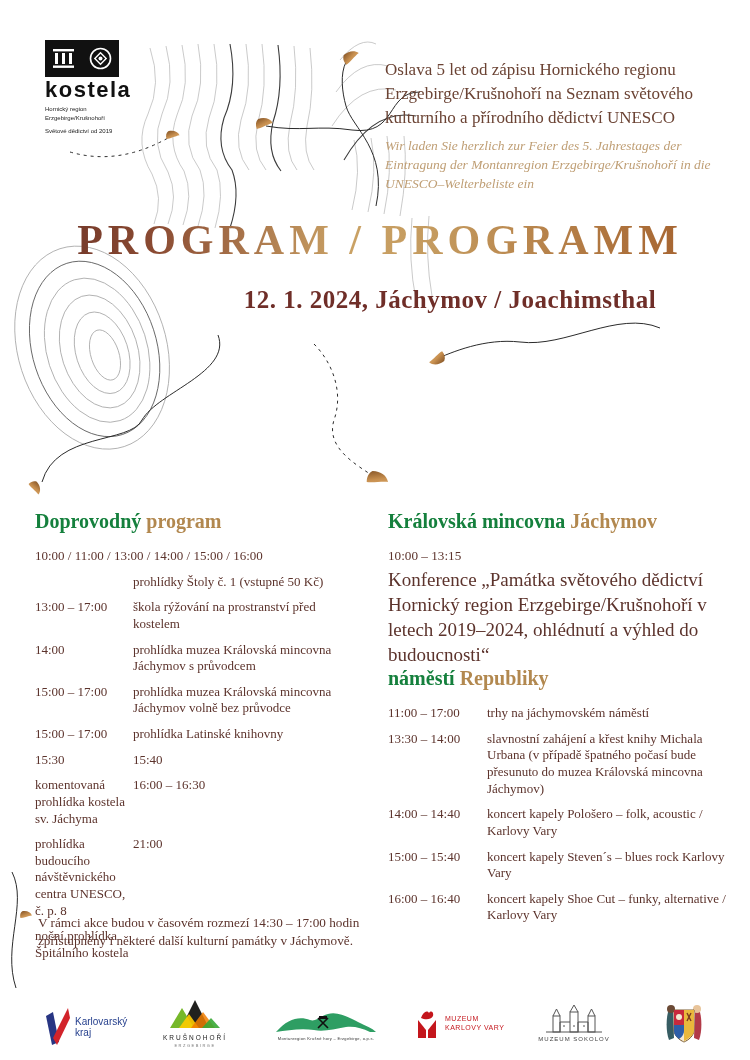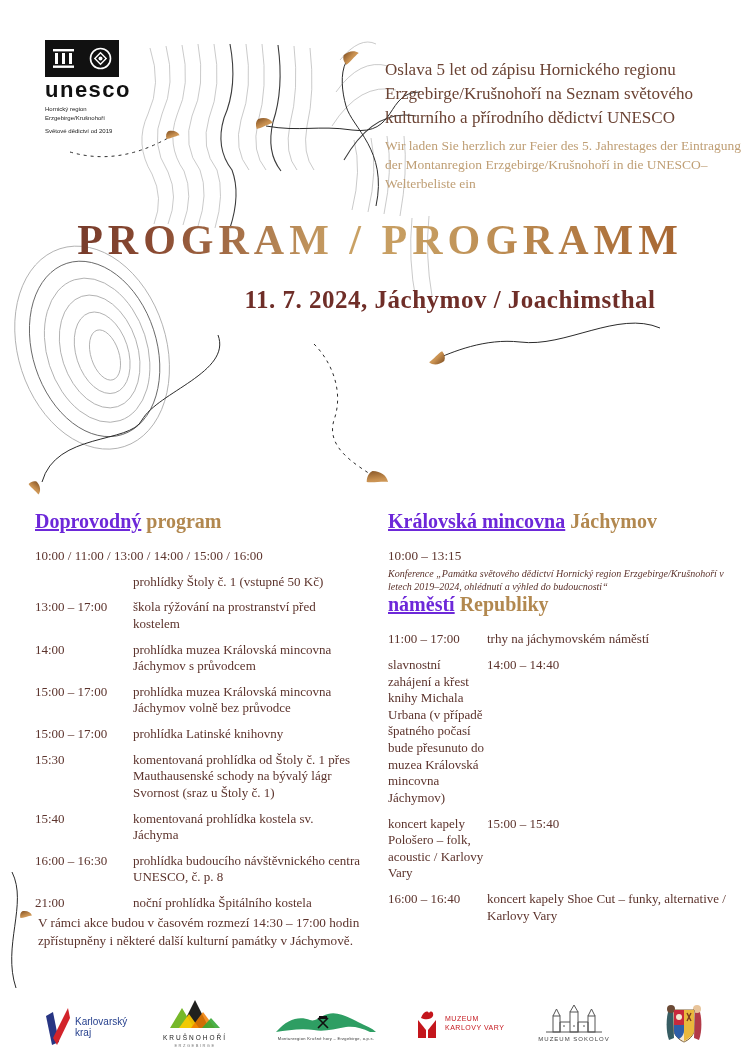--- a/index.html
+++ b/index.html
@@ -12,47 +12,47 @@
   
   .unesco{position:absolute;left:45px;top:40px;width:120px;}
   .unesco-boxes{display:flex;}
   .unesco-box{width:37px;height:37px;background:#111;display:flex;align-items:center;justify-content:center;}
   .unesco-word{font-family:"Liberation Sans",sans-serif;font-weight:bold;font-size:22px;letter-spacing:1.5px;color:#111;line-height:1;margin-top:2px;}
   .unesco-sub{font-family:"Liberation Sans",sans-serif;font-size:6px;color:#222;line-height:1.5;margin-top:4px;}
   .unesco-sub .since{margin-top:4px;}
   
   .intro{position:absolute;left:385px;top:58px;width:356px;}
   .intro-cz{margin:0;font-size:17px;line-height:1.4;color:#6b4334;}
-  .intro-de{margin:8px 0 0 0;font-size:13.5px;line-height:1.4;color:#bf9e74;}
+  .intro-de{margin:8px 0 0 0;font-size:13.5px;line-height:1.4;font-style:italic;color:#bf9e74;}
   
   .title{
     position:absolute;left:25px;right:15px;top:216px;margin:0;
     font-size:42px;font-weight:bold;letter-spacing:5px;text-align:center;white-space:nowrap;
     color:#9a5c2e;
     background:linear-gradient(90deg,#6a3126 0%,#8a4a32 18%,#caa265 45%,#c49a5e 58%,#a05a28 100%);
     -webkit-background-clip:text;background-clip:text;-webkit-text-fill-color:transparent;
   }
   .subtitle{
     position:absolute;left:170px;top:286px;width:560px;margin:0;
     font-size:25px;font-weight:bold;letter-spacing:.5px;text-align:center;color:#6f2e28;white-space:nowrap;
   }
   
   .col{position:absolute;top:510px;}
   .col-left{left:35px;width:327px;}
   .col-right{left:388px;width:340px;}
   .col h3{margin:0 0 16px 0;font-size:20px;line-height:1.1;}
-  .h-dark{color:#6d28d9;text-decoration:underline;}
+  .h-dark{color:#15803d;}
   .h-gold{color:#b2884f;}
   .rows{display:grid;grid-template-columns:98px 1fr;row-gap:9px;column-gap:0;font-size:13px;line-height:1.28;}
   .col-right .rows{grid-template-columns:99px 1fr;}
   .time{white-space:nowrap;}
   .full{grid-column:1 / -1;}
   .indent{grid-column:1 / -1;margin-left:98px;}
   .mincovna-time{font-size:13.2px;line-height:1.28;margin:0 0 2px 0;}
-  .mincovna-text{font-size:10px;line-height:1.32;margin:0;font-style:italic;}
+  .mincovna-text{font-size:19px;line-height:1.32;margin:0;}
   .section-gap{margin-top:26px;}
   
   .note{position:absolute;left:38px;top:914px;width:338px;margin:0;font-size:13.2px;line-height:1.35;}
   
   .footer{position:absolute;left:0;top:992px;width:680px;height:64px;}
   .logo{position:absolute;display:flex;align-items:center;gap:5px;}
   .logo-col{position:absolute;display:flex;flex-direction:column;align-items:center;gap:2px;}
   .kk-text{font-family:"Liberation Sans",sans-serif;font-size:10px;line-height:1.1;color:#27418e;}
   .kru-t1{font-family:"Liberation Sans",sans-serif;font-size:6.5px;letter-spacing:2px;color:#222;}
   .kru-t2{font-family:"Liberation Sans",sans-serif;font-size:4px;letter-spacing:1.5px;color:#777;}
@@ -144,35 +144,35 @@
         </svg>
       </div>
       <div class="unesco-box">
         <svg width="27" height="27" viewBox="0 0 27 27">
           <circle cx="13.5" cy="13.5" r="10" fill="none" stroke="#fff" stroke-width="1.6"></circle>
           <rect x="9.5" y="9.5" width="8" height="8" fill="none" stroke="#fff" stroke-width="1.4" transform="rotate(45 13.5 13.5)"></rect>
           <circle cx="13.5" cy="13.5" r="2" fill="#fff"></circle>
         </svg>
       </div>
     </div>
-    <div class="unesco-word">unesco</div>
+    <div class="unesco-word">kostela</div>
     <div class="unesco-sub">
       <div>Hornický region</div>
       <div>Erzgebirge/Krušnohoří</div>
       <div class="since">Světové dědictví od 2019</div>
     </div>
   </div>
 
   <div class="intro">
     <p class="intro-cz">Oslava 5 let od zápisu Hornického regionu Erzgebirge/Krušnohoří na Seznam světového kulturního a přírodního dědictví UNESCO</p>
     <p class="intro-de">Wir laden Sie herzlich zur Feier des 5. Jahrestages der Eintragung der Montanregion Erzgebirge/Krušnohoří in die UNESCO–Welterbeliste ein</p>
   </div>
 
   <h1 class="title">PROGRAM / PROGRAMM</h1>
-  <h2 class="subtitle">11. 7. 2024, Jáchymov / Joachimsthal</h2>
+  <h2 class="subtitle">12. 1. 2024, Jáchymov / Joachimsthal</h2>
 
   <section class="col col-left">
     <h3>
       <span class="h-dark">Doprovodný</span>
       <span class="h-gold">program</span>
     </h3>
     <div class="rows">
       <div class="time full">10:00 / 11:00 / 13:00 / 14:00 / 15:00 / 16:00</div>
       <div class="indent">prohlídky Štoly č. 1 (vstupné 50 Kč)</div>
 
@@ -182,21 +182,20 @@
       <div class="time">14:00</div>
       <div>prohlídka muzea Královská mincovna Jáchymov s průvodcem</div>
 
       <div class="time">15:00 – 17:00</div>
       <div>prohlídka muzea Královská mincovna Jáchymov volně bez průvodce</div>
 
       <div class="time">15:00 – 17:00</div>
       <div>prohlídka Latinské knihovny</div>
 
       <div class="time">15:30</div>
-      <div>komentovaná prohlídka od Štoly č. 1 přes Mauthausenské schody na bývalý lágr Svornost (sraz u Štoly č. 1)</div>
 
       <div class="time">15:40</div>
       <div>komentovaná prohlídka kostela sv. Jáchyma</div>
 
       <div class="time">16:00 – 16:30</div>
       <div>prohlídka budoucího návštěvnického centra UNESCO, č. p. 8</div>
 
       <div class="time">21:00</div>
       <div>noční prohlídka Špitálního kostela</div>
     </div>
@@ -211,26 +210,28 @@
     <p class="mincovna-text">Konference „Památka světového dědictví Hornický region Erzgebirge/Krušnohoří v letech 2019–2024, ohlédnutí a výhled do budoucnosti“</p>
 
     <h3 class="section-gap">
       <span class="h-dark">náměstí</span>
       <span class="h-gold">Republiky</span>
     </h3>
     <div class="rows">
       <div class="time">11:00 – 17:00</div>
       <div>trhy na jáchymovském náměstí</div>
 
+      <div class="time">13:30 – 14:00</div>
       <div>slavnostní zahájení a křest knihy Michala Urbana (v případě špatného počasí bude přesunuto do muzea Královská mincovna Jáchymov)</div>
 
       <div class="time">14:00 – 14:40</div>
       <div>koncert kapely Pološero – folk, acoustic / Karlovy Vary</div>
 
       <div class="time">15:00 – 15:40</div>
+      <div>koncert kapely Steven´s – blues rock Karlovy Vary</div>
 
       <div class="time">16:00 – 16:40</div>
       <div>koncert kapely Shoe Cut – funky, alternative / Karlovy Vary</div>
     </div>
   </section>
 
   <p class="note">V rámci akce budou v časovém rozmezí 14:30 – 17:00 hodin zpřístupněny i některé další kulturní památky v Jáchymově.</p>
 
   <div class="footer">
 

